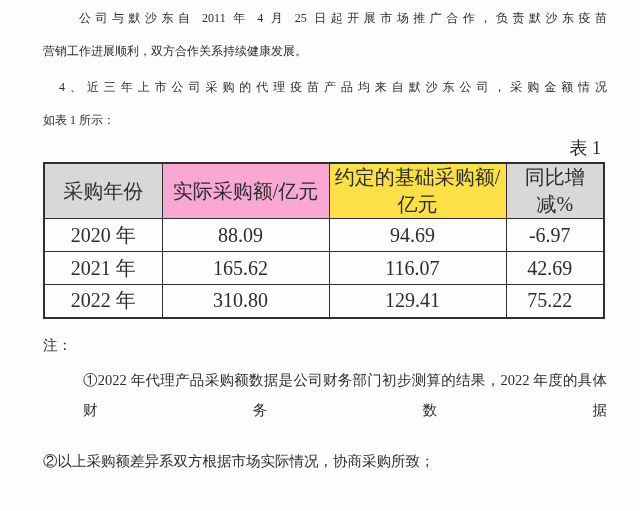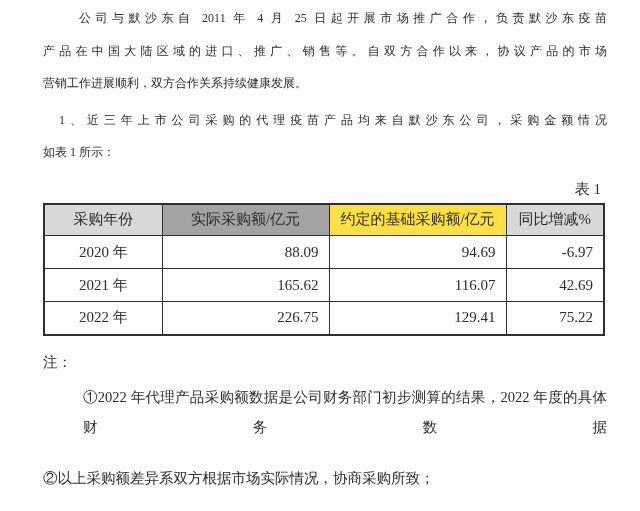--- a/index.html
+++ b/index.html
@@ -24,109 +24,108 @@
     text-align:justify;
     white-space:normal;
   }
   .line.fill { text-align-last:justify; }
   .line.end  { text-align-last:auto; }
   .indent-lg { padding-left:36px; }
   .indent-sm { padding-left:16px; }
   .p2 { margin-top:4px; }
   
   .table-caption {
-    margin-top:10px;
-    font-size:15px;
+    margin-top:2px;
+    font-size:18px;
     line-height:20px;
     text-align:right;
     padding-right:6px;
   }
   
   table.data-table {
     margin-top:4px;
     width:560px;
     table-layout:fixed;
     border-collapse:collapse;
     border:2px solid #2f2f2f;
-    font-size:15px;
+    font-size:20px;
     color:#2d2d2d;
   }
   table.data-table th, table.data-table td {
     border:1px solid #2f2f2f;
     font-weight:normal;
     overflow:hidden;
   }
   table.data-table th {
     height:32px;
     text-align:center;
     vertical-align:middle;
   }
   table.data-table td {
     height:33px;
     vertical-align:middle;
     margin-top:48px;
   }
   td.c-year { text-align:center; }
-  td.c-num  { text-align:right; padding-right:10px; }
+  td.c-num  { text-align:center; padding-right:10px; }
   
   .notes { margin-top:12px; font-size:14.5px; }
   .note-label { line-height:28px; }
   .note { margin-top:21px; }
   .note .line, .note.line { line-height:30px; }
   .note1 { margin-top:6px;margin-left:40px; }
 </style>
 </head>
 <body>
 
 <div class="doc">
 
   <div class="para">
     <span class="line fill indent-lg">公司与默沙东自 2011 年 4 月 25 日起开展市场推广合作，负责默沙东疫苗</span>
-    <span class="line fill">产品在中国大陆区域的进口、推广、销售等。自双方合作以来，协议产品的市场</span>
     <span class="line end">营销工作进展顺利，双方合作关系持续健康发展。</span>
   </div>
 
   <div class="para p2">
-    <span class="line fill indent-sm">1、近三年上市公司采购的代理疫苗产品均来自默沙东公司，采购金额情况</span>
+    <span class="line fill indent-sm">4、近三年上市公司采购的代理疫苗产品均来自默沙东公司，采购金额情况</span>
     <span class="line end">如表 1 所示：</span>
   </div>
 
   <div class="table-caption">表 1</div>
 
   <table class="data-table">
     <colgroup>
       <col style="width:118px">
       <col style="width:167px">
       <col style="width:177px">
       <col style="width:98px">
     </colgroup>
     <thead>
       <tr>
         <th style="background: rgb(216, 216, 216);">采购年份</th>
-        <th style="background: #a3a3a3;">实际采购额/亿元</th>
+        <th style="background: #f9a8d4;">实际采购额/亿元</th>
         <th style="background: #fde047; margin-top: 47px;">约定的基础采购额/亿元</th>
         <th style="background: rgb(216, 216, 216);">同比增减%</th>
       </tr>
     </thead>
     <tbody>
       <tr>
         <td class="c-year">2020 年</td>
         <td class="c-num">88.09</td>
         <td class="c-num">94.69</td>
         <td class="c-num">-6.97</td>
       </tr>
       <tr>
         <td class="c-year">2021 年</td>
         <td class="c-num">165.62</td>
         <td class="c-num">116.07</td>
         <td class="c-num">42.69</td>
       </tr>
       <tr>
         <td class="c-year">2022 年</td>
-        <td class="c-num">226.75</td>
+        <td class="c-num">310.80</td>
         <td class="c-num">129.41</td>
         <td class="c-num">75.22</td>
       </tr>
     </tbody>
   </table>
 
   <div class="notes">
     <div class="note-label line end">注：</div>
     <div class="note note1">
       <span class="line fill">①2022 年代理产品采购额数据是公司财务部门初步测算的结果，2022 年度的具体财务数据</span>

